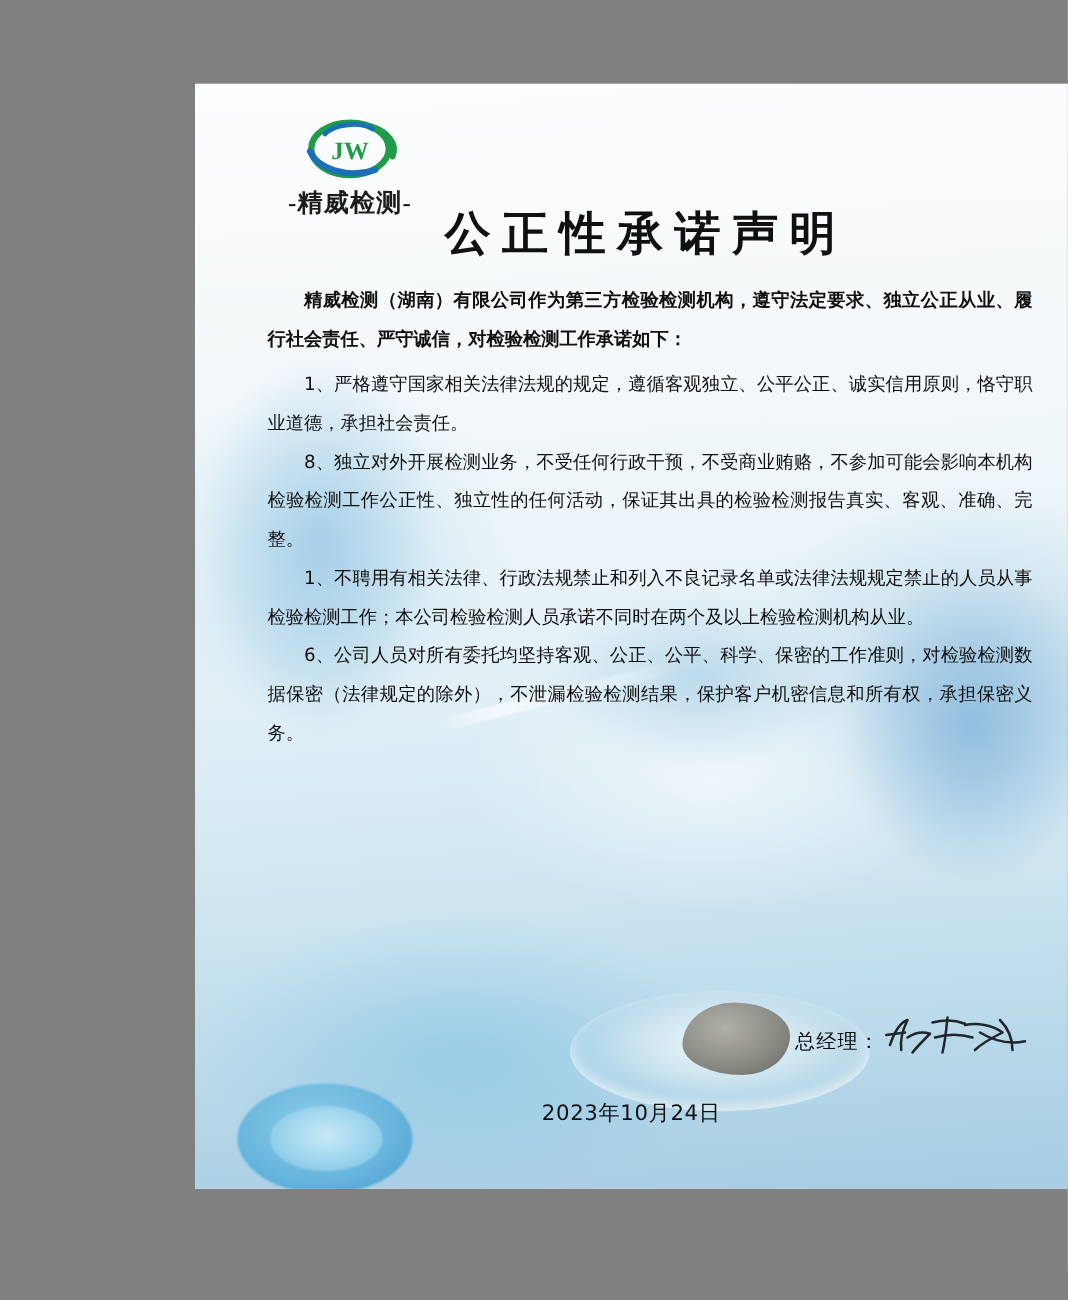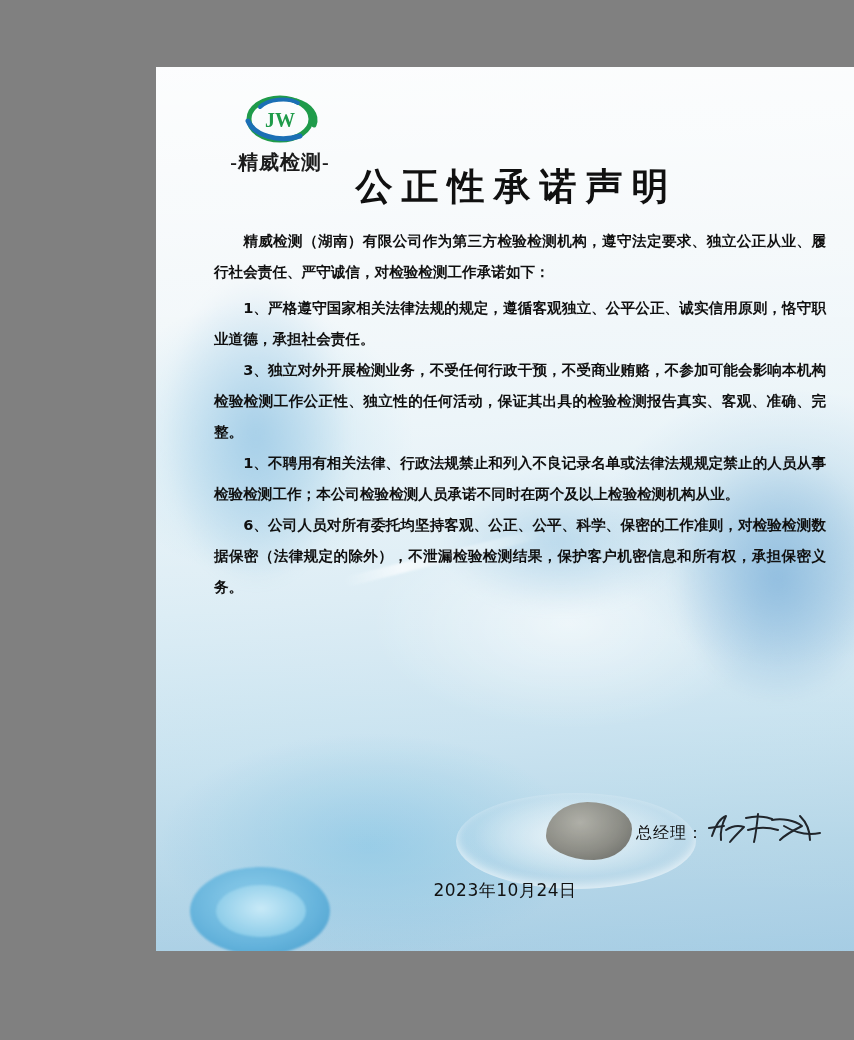--- a/index.html
+++ b/index.html
@@ -172,21 +172,20 @@
   .lede {
     font-weight: bold;
     text-indent: 2em;
     margin: 0 0 5px 0;
     line-height: 31px;
   }
   .clause {
     margin: 0;
     text-indent: 2em;
     line-height: 31px;
-    font-weight: bold;
   }
 
   .sign-row {
     position: absolute;
     left: 42px;
     right: 42px;
     top: 743px;
     display: flex;
     justify-content: flex-end;
     align-items: center;
@@ -251,21 +250,21 @@
           </svg>
         </div>
         <div class="logo-name">-精威检测-</div>
       </div>
 
       <div class="doc-title">公正性承诺声明</div>
 
       <div class="body-text">
         <p class="lede">精威检测（湖南）有限公司作为第三方检验检测机构，遵守法定要求、独立公正从业、履行社会责任、严守诚信，对检验检测工作承诺如下：</p>
         <p class="clause">1、严格遵守国家相关法律法规的规定，遵循客观独立、公平公正、诚实信用原则，恪守职业道德，承担社会责任。</p>
-        <p class="clause">3、独立对外开展检测业务，不受任何行政干预，不受商业贿赂，不参加可能会影响本机构检验检测工作公正性、独立性的任何活动，保证其出具的检验检测报告真实、客观、准确、完整。</p>
+        <p class="clause">8、独立对外开展检测业务，不受任何行政干预，不受商业贿赂，不参加可能会影响本机构检验检测工作公正性、独立性的任何活动，保证其出具的检验检测报告真实、客观、准确、完整。</p>
         <p class="clause">1、不聘用有相关法律、行政法规禁止和列入不良记录名单或法律法规规定禁止的人员从事检验检测工作；本公司检验检测人员承诺不同时在两个及以上检验检测机构从业。</p>
         <p class="clause">6、公司人员对所有委托均坚持客观、公正、公平、科学、保密的工作准则，对检验检测数据保密（法律规定的除外），不泄漏检验检测结果，保护客户机密信息和所有权，承担保密义务。</p>
       </div>
 
       <div class="sign-row">
         <span class="sign-label">总经理：</span>
         <span class="sign-mark">
           <svg width="120" height="46" viewBox="0 0 120 46" xmlns="http://www.w3.org/2000/svg">
             <g fill="none" stroke="#20252b" stroke-width="2" stroke-linecap="round" stroke-linejoin="round">
               <path d="M6 30 C10 18, 14 12, 20 10 C16 18, 14 26, 15 34"></path>

